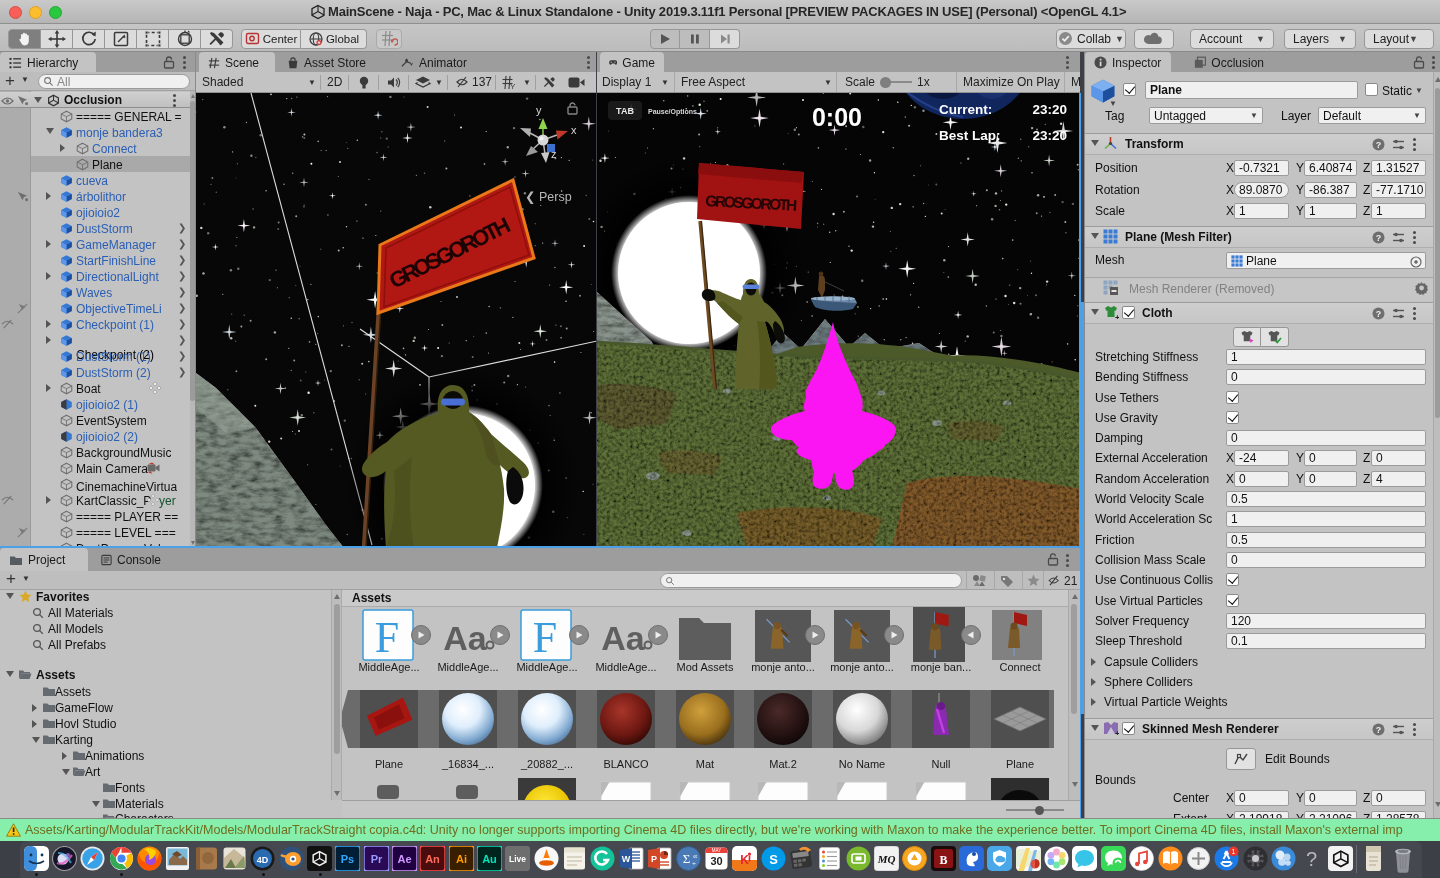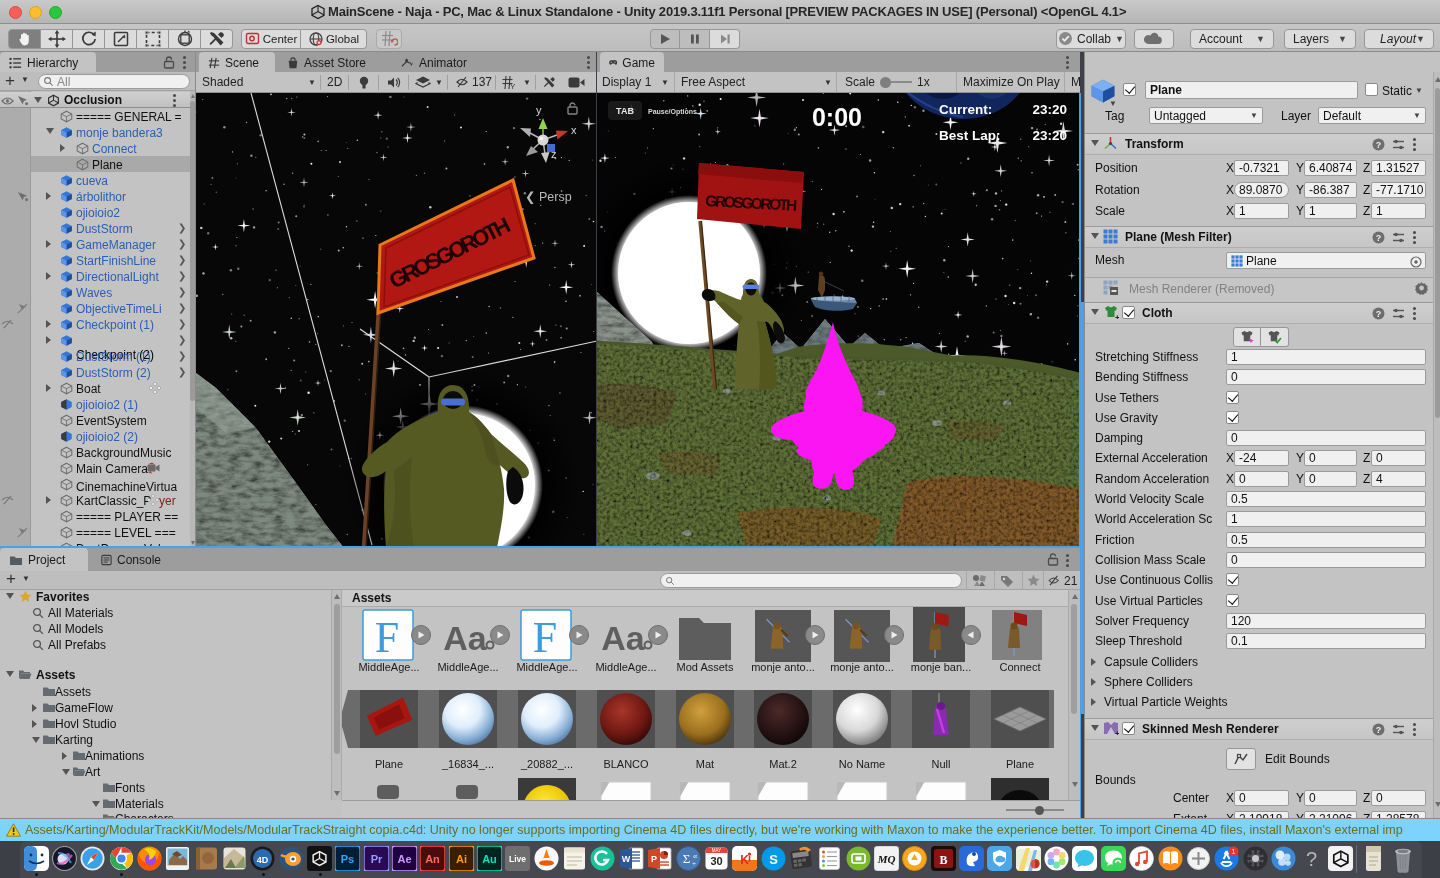--- a/index.html
+++ b/index.html
@@ -139,21 +139,21 @@
         <circle cx="7.5" cy="7.5" r="6.5" fill="#8a8a8a"></circle>
         <path d="M4.4,7.6 L6.6,9.8 L10.8,5.2" stroke="#eee" stroke-width="1.8" fill="none"></path>
       </svg>Collab <span style="font-size:9px;color:#444;">▼</span></div>
  <div class="tb-btn" style="left:1134px;width:40px;">
       <svg width="20" height="14" viewBox="0 0 20 14">
         <path d="M5,12 a4.5,4.5 0 1 1 1.5-8.5 a4,4 0 0 1 7.8,1 a3.6,3.6 0 0 1-.4,7.4Z" fill="#6f6f6f"></path>
       </svg>
     </div>
  <div class="tb-btn" style="left:1190px;width:84px;justify-content:space-between;padding:0 8px;">Account <span style="font-size:9px;color:#444;">▼</span></div>
  <div class="tb-btn" style="left:1284px;width:72px;justify-content:space-between;padding:0 8px;">Layers <span style="font-size:9px;color:#444;">▼</span></div>
- <div class="tb-btn" style="left:1364px;width:70px;justify-content:flex-end;padding:0 8px;font-style:italic;">Layout <span style="font-size:9px;color:#444;">▼</span></div>
+ <div class="tb-btn" style="left:1364px;width:70px;justify-content:flex-start;padding:0 8px;">Layout <span style="font-size:9px;color:#444;">▼</span></div>
 </div>
 
 <div class="abs" style="left:0;top:52px;width:196px;height:496px;background:#c3c3c3;border-right:1px solid #8a8a8a;overflow:hidden;">
   <div class="abs" style="left:0;top:0;width:196px;height:20px;background:#9d9d9d;">
     <div class="tab on" style="left:0;width:96px;">
       <svg width="13" height="12" viewBox="0 0 14 12">
           <g stroke="#333" stroke-width="1.4">
             <line x1="4.5" y1="1.5" x2="13" y2="1.5"></line>
             <line x1="4.5" y1="6" x2="13" y2="6"></line>
             <line x1="4.5" y1="10.5" x2="13" y2="10.5"></line>
@@ -421,21 +421,21 @@
         </svg>
         <div class="abs" style="left:45px;top:1.5px;color:#111;white-space:nowrap;overflow:hidden;max-width:107px;">KartClassic_P</div>
         <svg class="abs" style="left:116px;top:2px;" width="12" height="12" viewBox="0 0 12 12">
           <g fill="#ddd" stroke="#999" stroke-width="0.6">
             <rect x="4.5" y="0.5" width="3" height="3" transform="rotate(45 6 2)"></rect>
             <rect x="4.5" y="8.5" width="3" height="3" transform="rotate(45 6 10)"></rect>
             <rect x="0.5" y="4.5" width="3" height="3" transform="rotate(45 2 6)"></rect>
             <rect x="8.5" y="4.5" width="3" height="3" transform="rotate(45 10 6)"></rect>
           </g>
         </svg>
-        <div class="abs" style="left:128px;top:1.5px;color:#7f1d1d;">yer</div>
+        <div class="abs" style="left:128px;top:1.5px;color:#14532d;">yer</div>
       </div>
       <div class="abs" style="left:31px;top:417px;width:159px;height:16px;">
         <svg class="abs" style="left:29px;top:2px;" width="13" height="13" viewBox="0 0 16 16">
           <path d="M8 1.5 L14.5 5 V11 L8 14.5 L1.5 11 V5 Z" fill="none" stroke="#6f6f6f" stroke-width="1.3"></path>
           <path d="M1.5 5 L8 8.2 L14.5 5 M8 8.2 V14.5" stroke="#6f6f6f" stroke-width="1.1" fill="none"></path>
         </svg>
         <div class="abs" style="left:45px;top:1.5px;color:#111;white-space:nowrap;overflow:hidden;max-width:107px;">===== PLAYER ==</div>
       </div>
       <div class="abs" style="left:31px;top:433px;width:159px;height:16px;">
         <svg class="abs" style="left:29px;top:2px;" width="13" height="13" viewBox="0 0 16 16">
@@ -1769,20 +1769,36 @@
 <text x="342" y="21" font-size="13.5" font-weight="bold" fill="#fff" font-family="Liberation Sans,sans-serif">Current:</text>
 <text x="470" y="21" font-size="13.5" font-weight="bold" fill="#fff" text-anchor="end" font-family="Liberation Sans,sans-serif">23:20</text>
 <text x="342" y="47" font-size="13.5" font-weight="bold" fill="#fff" font-family="Liberation Sans,sans-serif">Best Lap:</text>
 <text x="470" y="47" font-size="13.5" font-weight="bold" fill="#fff" text-anchor="end" font-family="Liberation Sans,sans-serif">23:20</text>
 </svg>
 
 </div>
 <div class="abs" style="left:1079px;top:93px;width:2px;height:725px;background:#4ba0e8;"></div>
 <div class="abs" style="left:0;top:546px;width:1081px;height:2px;background:#4ba0e8;"></div>
 <div class="abs" style="left:1084px;top:52px;width:356px;height:766px;background:#c3c3c3;border-left:1px solid #8a8a8a;overflow:hidden;">
+ <div class="abs" style="left:0;top:0;width:356px;height:20px;background:#9d9d9d;">
+  <div class="tab on" style="left:0px;width:86px;"><svg width="13" height="13" viewBox="0 0 14 14">
+          <circle cx="7" cy="7" r="6.5" fill="#4a4a4a"></circle>
+          <rect x="6.2" y="3" width="1.8" height="1.8" fill="#ddd"></rect>
+          <rect x="6.2" y="6" width="1.8" height="5" fill="#ddd"></rect>
+        </svg>Inspector</div>
+  <div class="tab" style="left:100px;width:88px;"><svg width="13" height="13" viewBox="0 0 14 14">
+          <rect x="1" y="4" width="9" height="9" fill="#5a5a5a"></rect>
+          <rect x="4" y="1" width="9" height="9" fill="none" stroke="#5a5a5a" stroke-width="1.4"></rect>
+        </svg>Occlusion</div>
+  <svg class="abs" style="left:328px;top:4px;" width="12" height="13" viewBox="0 0 12 13">
+        <rect x="1.5" y="5.5" width="9" height="6.5" rx="1" fill="none" stroke="#4a4a4a" stroke-width="1.3"></rect>
+        <path d="M3.5,5.5 V3.5 a2.5,2.5 0 0 1 5,-0.2" fill="none" stroke="#4a4a4a" stroke-width="1.3"></path>
+      </svg>
+  <div class="menudots" style="left:347px;top:9px;"></div>
+ </div>
  <svg class="abs" style="left:5px;top:26px;" width="26" height="26" viewBox="0 0 16 16">
       <path d="M8 1 L15 4.7 V11.3 L8 15 L1 11.3 V4.7 Z" fill="#3577d4"></path>
       <path d="M8 8.2 L15 4.7 V11.3 L8 15 Z" fill="#1d4f9c"></path>
       <path d="M1 4.7 L8 8.2 V15 L1 11.3Z" fill="#5b96e8"></path>
       <path d="M1,4.7 L8,1 15,4.7 8,8.2Z" fill="#7db0f0"></path>
     </svg>
  <div class="abs" style="left:24px;top:47px;font-size:8px;color:#444;">▼</div>
  <div class="chk c" style="left:38px;top:31px;"></div>
  <div class="fld" style="left:60px;top:29px;width:213px;height:18px;font-weight:700;">Plane</div>
  <div class="chk" style="left:280px;top:31px;"></div>
@@ -2370,21 +2386,21 @@
    <div class="abs" style="left:2.5px;top:4px;width:0;height:0;border-bottom:5px solid #6e6e6e;border-left:3.5px solid transparent;border-right:3.5px solid transparent;"></div>
    <div class="abs" style="left:2px;top:14px;width:6px;height:110px;background:#9e9e9e;border-radius:3px;"></div>
    <div class="abs" style="left:2.5px;top:192px;width:0;height:0;border-top:5px solid #6e6e6e;border-left:3.5px solid transparent;border-right:3.5px solid transparent;"></div>
  </div>
  <div class="abs" style="left:342px;top:252px;width:738px;height:18px;background:#c6c6c6;border-top:1px solid #9e9e9e;">
    <div class="abs" style="left:664px;top:8px;width:58px;height:2px;background:#8a8a8a;"></div>
    <div class="abs" style="left:693px;top:4.5px;width:9px;height:9px;border-radius:50%;background:#555;"></div>
  </div>
 </div>
 
-<div class="abs" style="left:0;top:818px;width:1440px;height:23px;background:#7dd3fc;border-top:1px solid #8a8a8a;overflow:hidden;">
+<div class="abs" style="left:0;top:818px;width:1440px;height:23px;background:#86efac;border-top:1px solid #8a8a8a;overflow:hidden;">
  <svg class="abs" style="left:6px;top:4px;" width="15" height="14" viewBox="0 0 15 14">
       <path d="M7.5,0.8 L14.5,13.2 H0.5Z" fill="#f5c518" stroke="#8a7000" stroke-width="0.8"></path>
       <rect x="6.8" y="4.5" width="1.6" height="4.5" fill="#222"></rect>
       <rect x="6.8" y="10.2" width="1.6" height="1.6" fill="#222"></rect>
     </svg>
  <div class="abs" style="left:25px;top:4px;font-size:12.5px;color:#6e6e1e;white-space:nowrap;">Assets/Karting/ModularTrackKit/Models/ModularTrackStraight copia.c4d: Unity no longer supports importing Cinema 4D files directly, but we're working with Maxon to make the experience better. To import Cinema 4D files, install Maxon's external imp</div>
 </div>
 <div class="abs" style="left:0;top:841px;width:1440px;height:37px;background:#3c3f45;"></div>
 <div class="abs" style="left:20px;top:841px;width:1402px;height:37px;background:#45484e;border-radius:7px 7px 0 0;"></div>
 <div class="abs" style="left:24px;top:846px;width:25px;height:25px;"><svg width="25" height="25" viewBox="0 0 25 25">

